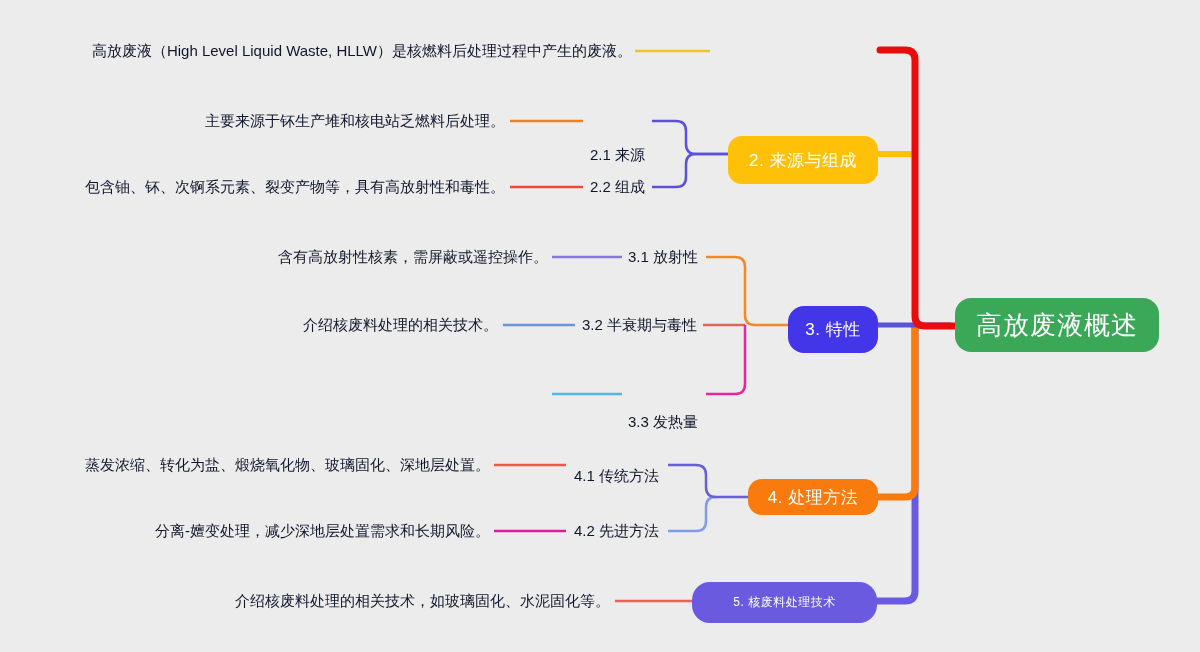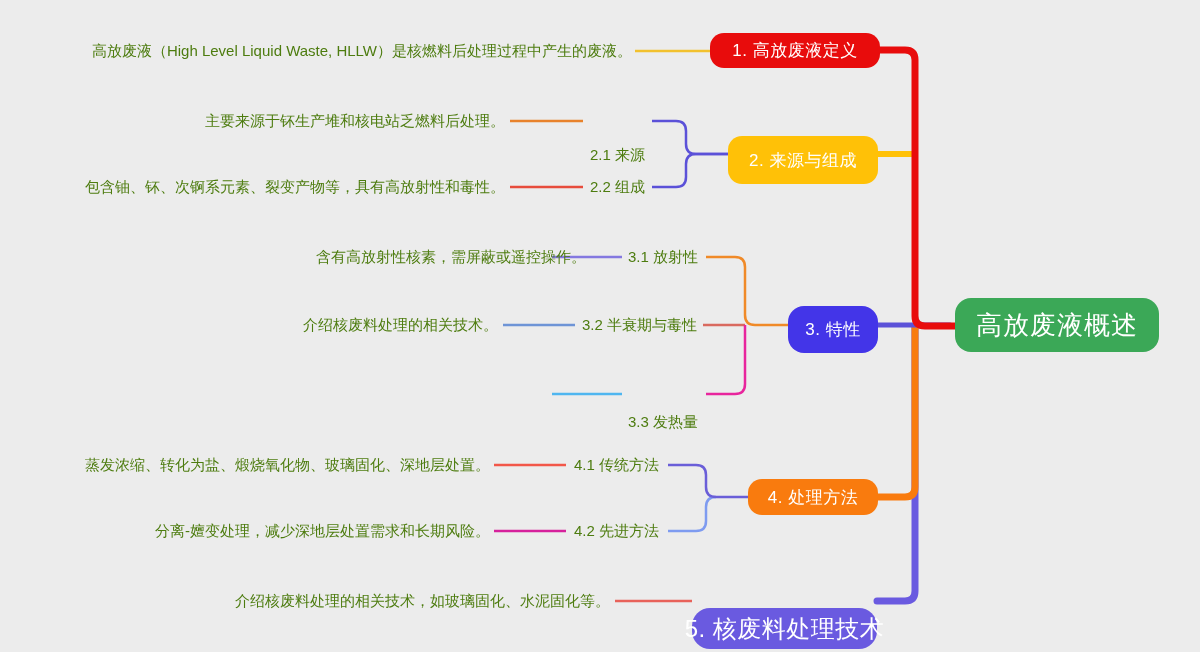--- a/index.html
+++ b/index.html
@@ -4,21 +4,21 @@
 <style>
   html,body{margin:0;padding:0;}
   body{
     width:1200px;height:652px;position:relative;overflow:hidden;
     background:#ECECEC;
     font-family:"Liberation Sans","DejaVu Sans",sans-serif;
   }
   #canvas{position:absolute;inset:0;width:1200px;height:652px;}
   svg.links{position:absolute;left:0;top:0;pointer-events:none;}
   .leaf,.sublabel{
-    position:absolute;font-size:15px;color:#4d7c0f;white-space:nowrap;
+    position:absolute;font-size:15px;color:#0f172a;white-space:nowrap;
     line-height:22px;transform:translateY(-11px);
   }
   .leaf{text-align:right;}
   .node{
     position:absolute;color:#FFFFFF;white-space:nowrap;
     display:flex;align-items:center;justify-content:center;
     border-radius:14px;font-size:17px;letter-spacing:.5px;
     box-shadow:0 0 0 0 rgba(0,0,0,0);
   }
   .node.root{border-radius:16px;font-size:26px;letter-spacing:1px;}
@@ -52,38 +52,37 @@
     <path d="M703 325 H745" fill="none" stroke="#D96A5F" stroke-width="2.5"></path>
     <path d="M706 394 H735 Q745 394 745 384 V325" fill="none" stroke="#E8259D" stroke-width="2.5"></path>
     <path d="M706 257 H735 Q745 257 745 267 V315 Q745 325 755 325 H788" fill="none" stroke="#F08A28" stroke-width="2.5"></path>
 
     <path d="M668 531 H696 Q706 531 706 521 V507 Q706 497 716 497" fill="none" stroke="#7E9BF0" stroke-width="2.5"></path>
     <path d="M668 465 H696 Q706 465 706 475 V487 Q706 497 716 497 H748" fill="none" stroke="#6A5ED8" stroke-width="2.5"></path>
   </svg>
 
   <div class="node root" style="left:955px;top:298px;width:204px;height:54px;background:#3BA857;">高放废液概述</div>
 
-  <div class="node" style="left:710px;top:33px;width:170px;height:35px;background:#E80C0C;">1. 高放废液定义</div>
   <div class="leaf" style="right:568px;top:51px;">高放废液（High Level Liquid Waste, HLLW）是核燃料后处理过程中产生的废液。</div>
 
   <div class="node" style="left:728px;top:136px;width:150px;height:48px;background:#FFC107;">2. 来源与组成</div>
   <div class="sublabel" style="left:590px;top:121px;margin-top:34px;">2.1 来源</div>
   <div class="leaf" style="right:695px;top:121px;">主要来源于钚生产堆和核电站乏燃料后处理。</div>
   <div class="sublabel" style="left:590px;top:187px;">2.2 组成</div>
   <div class="leaf" style="right:695px;top:187px;">包含铀、钚、次锕系元素、裂变产物等，具有高放射性和毒性。</div>
 
   <div class="node" style="left:788px;top:306px;width:90px;height:47px;background:#4335E8;border-radius:16px;">3. 特性</div>
   <div class="sublabel" style="left:628px;top:257px;">3.1 放射性</div>
-  <div class="leaf" style="right:614px;top:257px;">含有高放射性核素，需屏蔽或遥控操作。</div>
+  <div class="leaf" style="right:652px;top:257px;">含有高放射性核素，需屏蔽或遥控操作。</div>
   <div class="sublabel" style="left:582px;top:325px;">3.2 半衰期与毒性</div>
   <div class="leaf" style="right:702px;top:325px;">介绍核废料处理的相关技术。</div>
   <div class="sublabel" style="left:628px;top:394px;margin-top:28px;">3.3 发热量</div>
 
   <div class="node" style="left:748px;top:479px;width:130px;height:36px;background:#F97B0E;">4. 处理方法</div>
-  <div class="sublabel" style="left:574px;top:465px;">4.1 传统方法</div>
+  <div class="sublabel" style="left:574px;top:476px;">4.1 传统方法</div>
   <div class="leaf" style="right:710px;top:465px;">蒸发浓缩、转化为盐、煅烧氧化物、玻璃固化、深地层处置。</div>
   <div class="sublabel" style="left:574px;top:531px;">4.2 先进方法</div>
   <div class="leaf" style="right:710px;top:531px;">分离-嬗变处理，减少深地层处置需求和长期风险。</div>
 
-  <div class="node" style="left:692px;top:582px;width:185px;height:41px;background:#6A5AE0;border-radius:18px;font-size:24px;margin-top:26px;">5. 核废料处理技术</div>
+  <div class="node" style="left:692px;top:582px;width:185px;height:41px;background:#6A5AE0;border-radius:18px;font-size:12px;">5. 核废料处理技术</div>
   <div class="leaf" style="right:590px;top:601px;">介绍核废料处理的相关技术，如玻璃固化、水泥固化等。</div>
 
 </div>
 
 </body></html>

